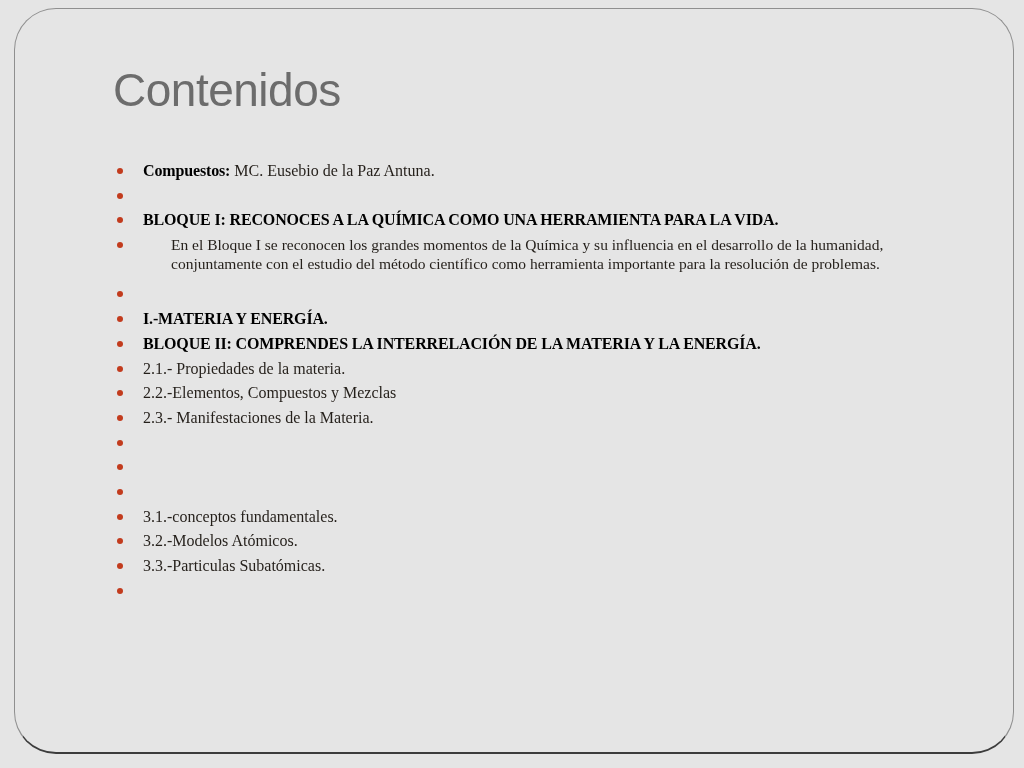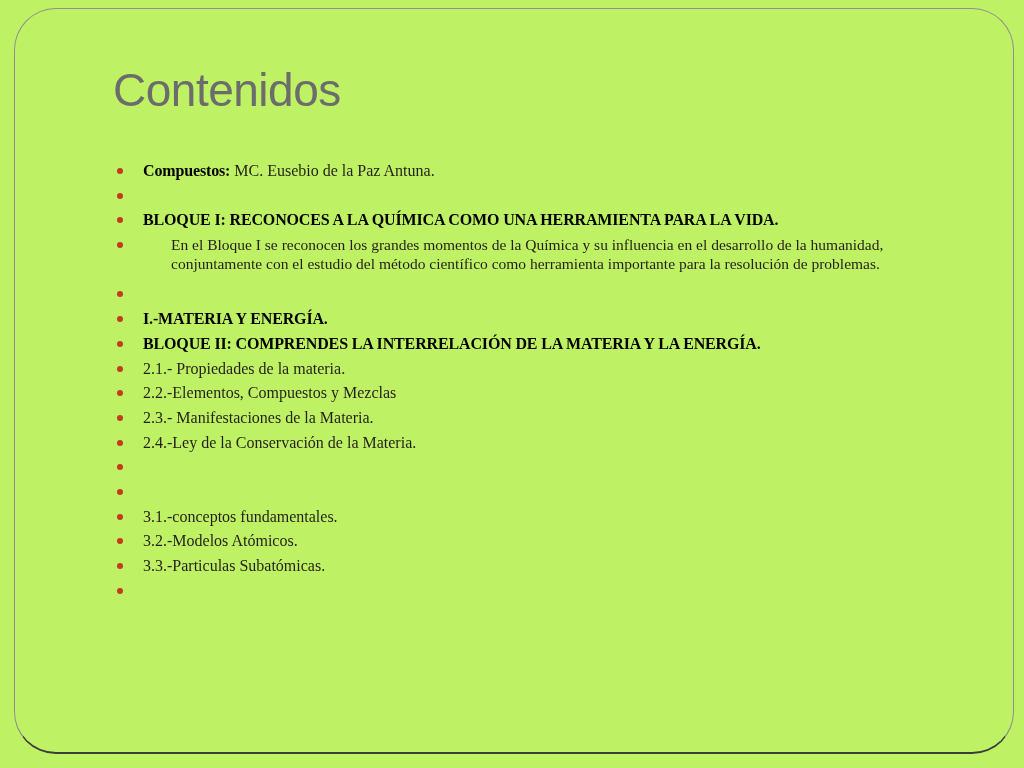--- a/index.html
+++ b/index.html
@@ -8,21 +8,21 @@
     background: #ffffff;
     width: 1024px;
     height: 768px;
     overflow: hidden;
     font-family: "Liberation Serif", serif;
   }
   .slide {
     position: relative;
     width: 1024px;
     height: 768px;
-    background: #bef264;
+    background: #e5e5e5;
   }
   .frame {
     position: absolute;
     left: 14px;
     top: 8px;
     width: 1000px;
     height: 746px;
     border: 1px solid #8f8f8f;
     border-bottom: 2px solid #3c3c3c;
     border-radius: 42px;
@@ -128,21 +128,20 @@
       <li class="normal">
     <span class="dot"></span>
     <span class="txt"><span class="r">2.2.-Elementos, Compuestos y Mezclas</span></span>
   </li>
       <li class="normal">
     <span class="dot"></span>
     <span class="txt"><span class="r">2.3.- Manifestaciones de la Materia.</span></span>
   </li>
       <li class="normal">
     <span class="dot"></span>
-    <span class="txt"><span class="r">2.4.-Ley de la Conservación de la Materia.</span></span>
   </li>
       <li class="empty">
     <span class="dot"></span>
 
   </li>
       <li class="bold">
     <span class="dot"></span>
   </li>
       <li class="normal">
     <span class="dot"></span>

